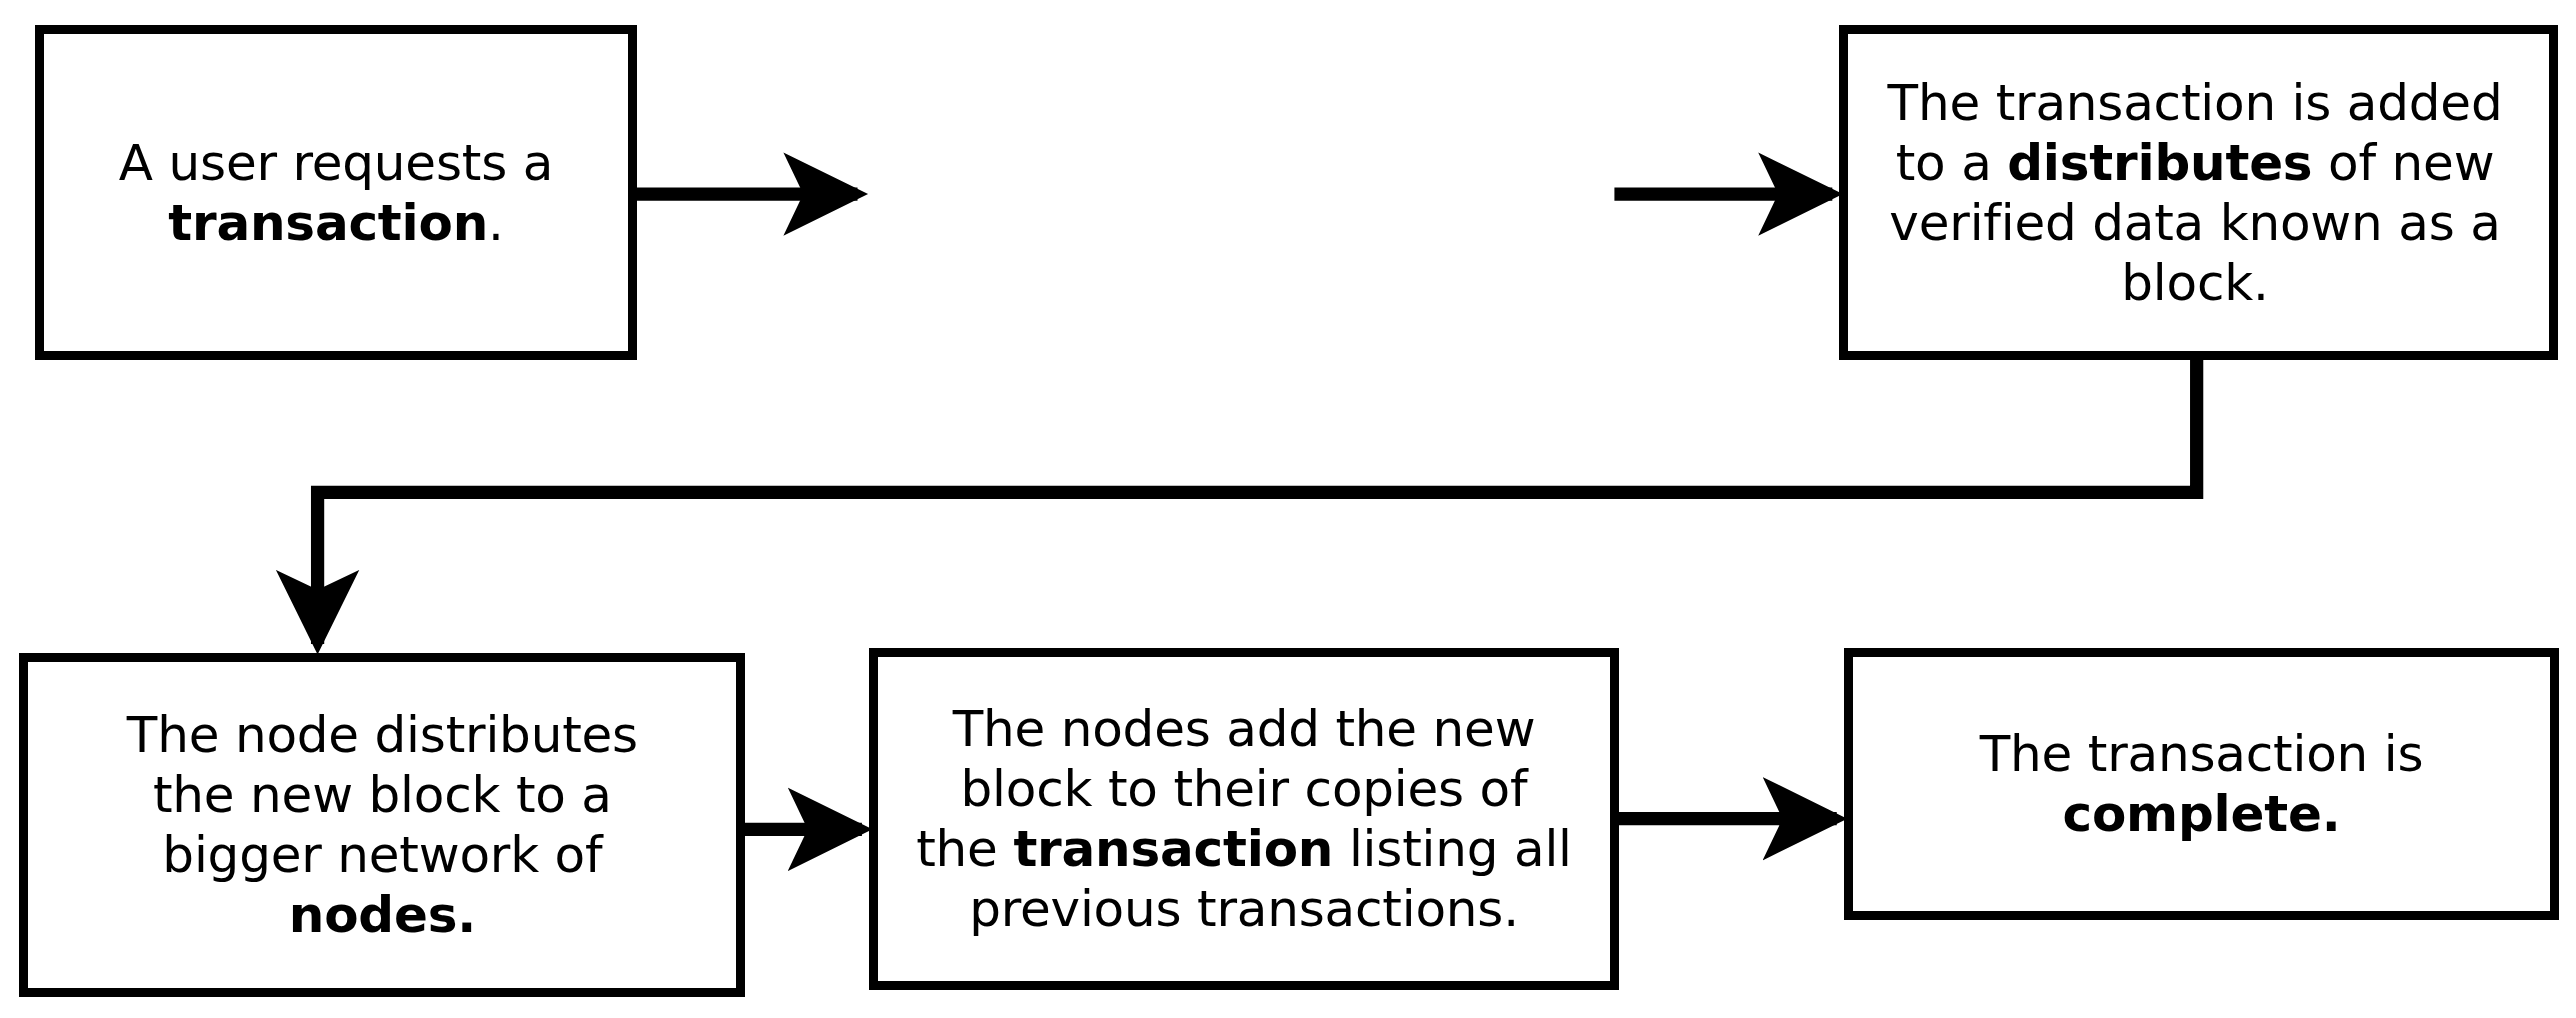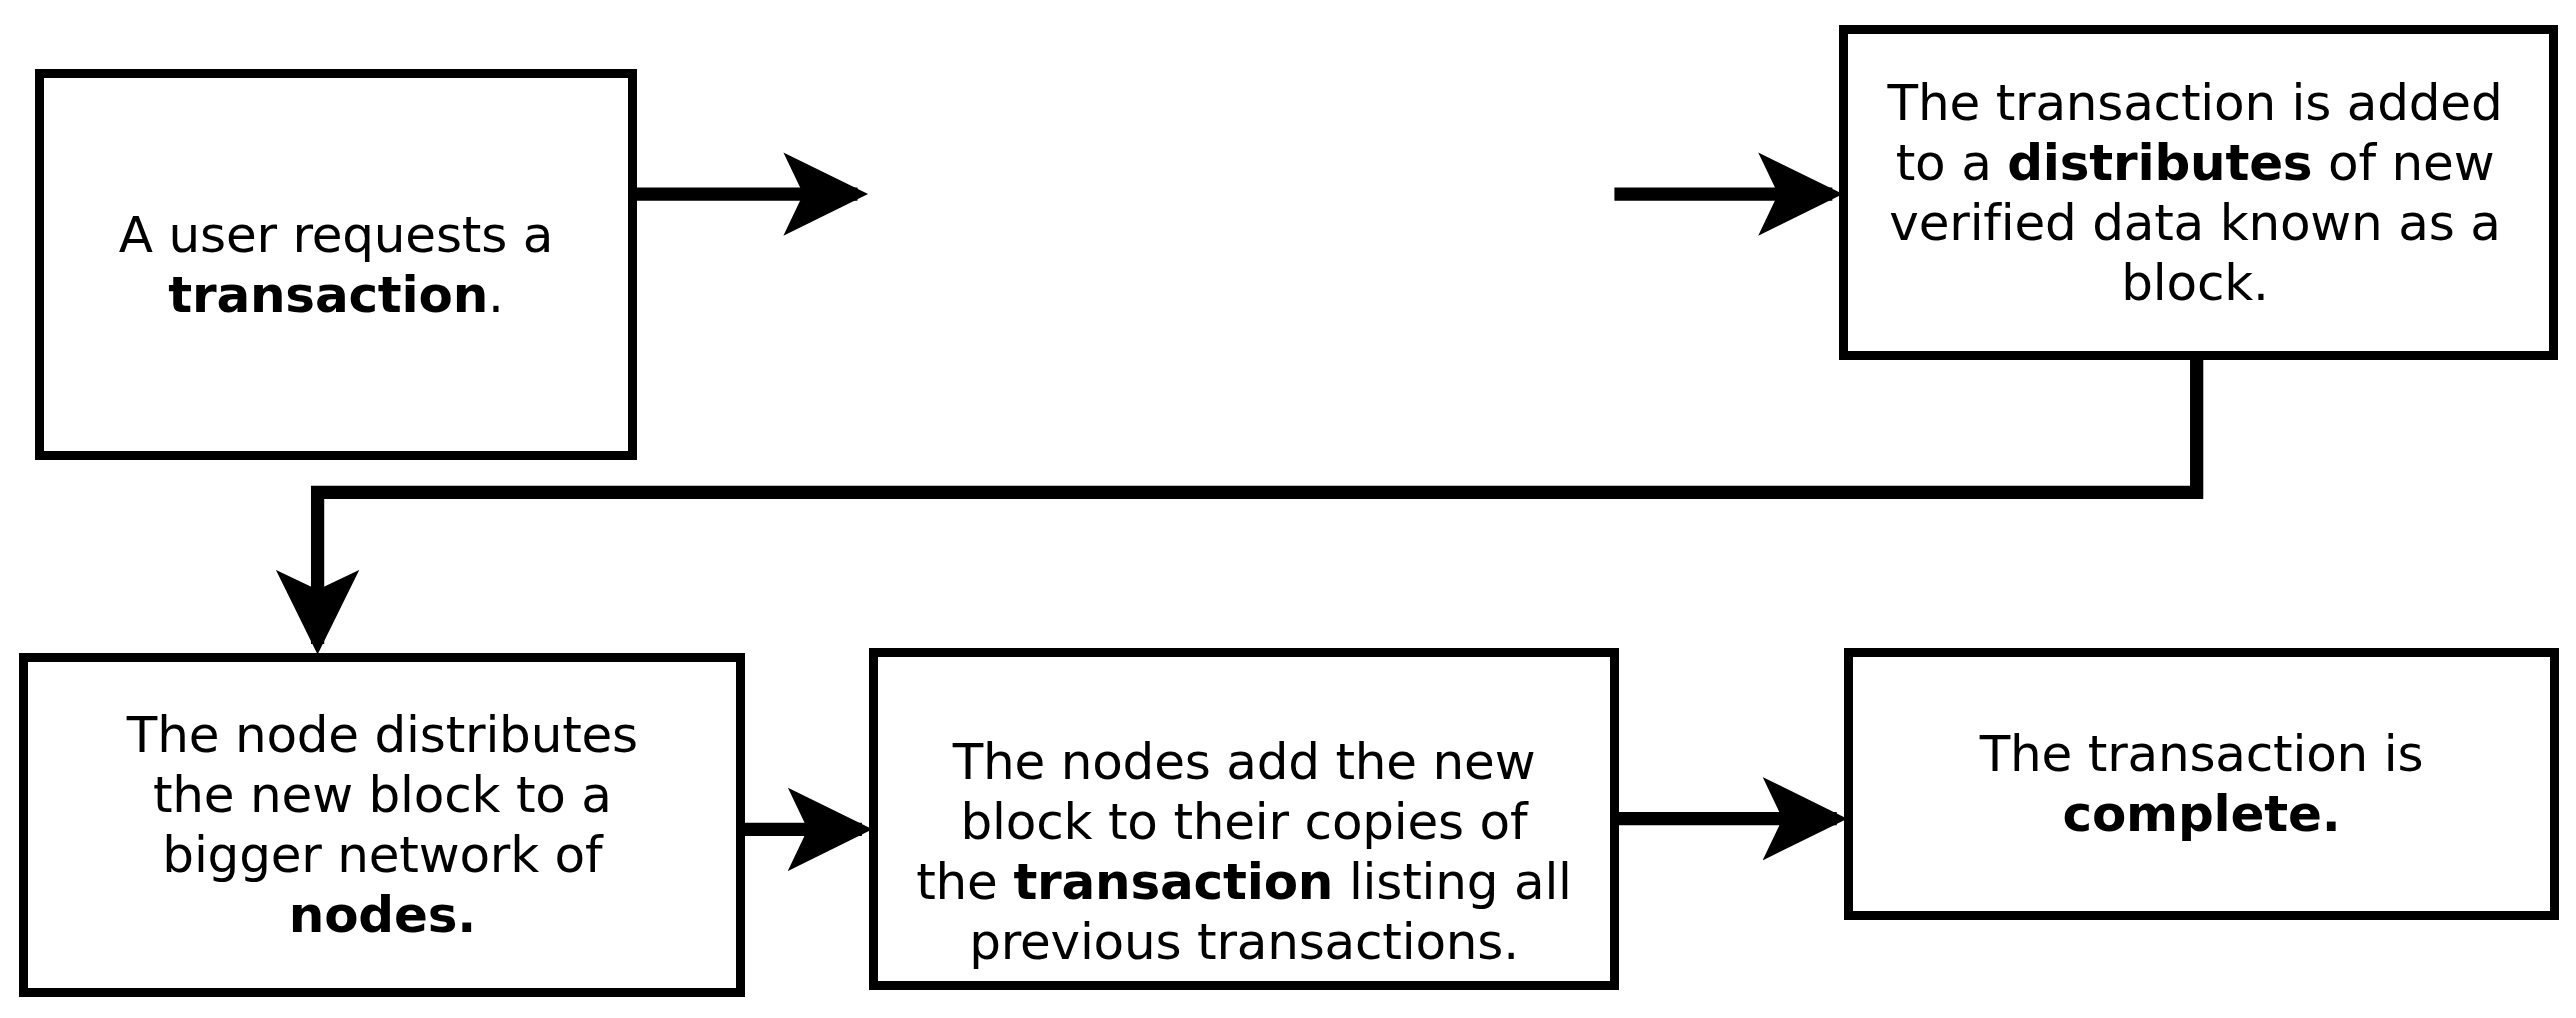--- a/index.html
+++ b/index.html
@@ -38,27 +38,27 @@
     line-height: 1.20;
     color: #000000;
     letter-spacing: -0.2px;
     white-space: pre-line;
   }
   .node-text b {
     font-weight: 700;
   }
 
   
-  #box-1 { left: 35px;   top: 25px;  width: 602px; height: 391px; margin-top: 44px; }
+  #box-1 { left: 35px;   top: 25px;  width: 602px; height: 335px; }
   #box-2 { left: 865px;  top: 25px;  width: 750px; height: 335px; }
   #box-3 { left: 1839px; top: 25px;  width: 719px; height: 335px; padding-left: 16px; }
 
   
   #box-4 { left: 19.4px;   top: 653px; width: 726px; height: 344px; }
-  #box-5 { left: 869px;  top: 648px; width: 750px; height: 342px; align-items: flex-end; }
+  #box-5 { left: 869px;  top: 648px; width: 750px; height: 342px; }
   #box-6 { left: 1844px; top: 648px; width: 715px; height: 272px; }
 
   
   #connectors {
     position: absolute;
     left: 0;
     top: 0;
     width: 2576px;
     height: 1019px;
     pointer-events: none;

